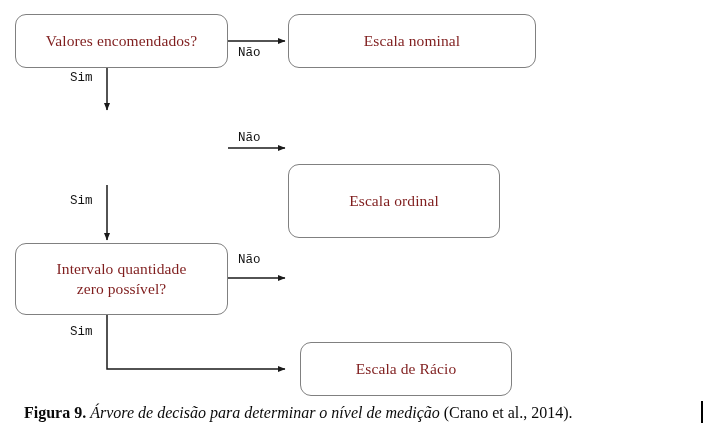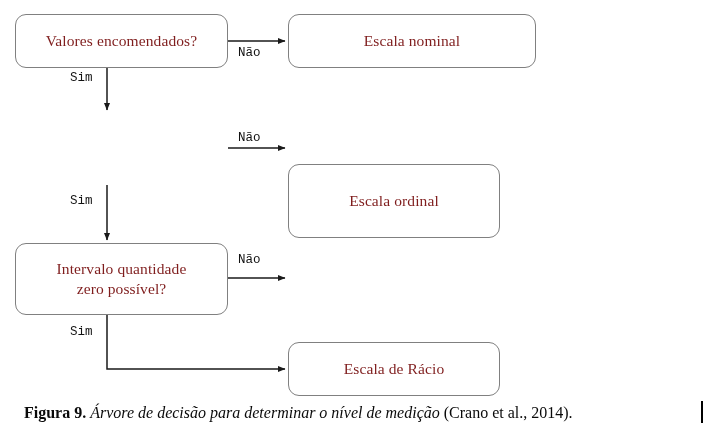--- a/index.html
+++ b/index.html
@@ -40,21 +40,21 @@
 
   
   .d1 { left: 15px;  top: 14px;  width: 213px; height: 54px; }
   .d2 { left: 15px;  top: 113px; width: 213px; height: 72px; }
   .d3 { left: 15px;  top: 243px; width: 213px; height: 72px; }
 
   
   .o1 { left: 288px; top: 14px;  width: 248px; height: 54px; }
   .o2 { left: 288px; top: 118px; width: 212px; height: 74px; margin-top: 46px; }
   .o3 { left: 288px; top: 249px; width: 212px; height: 58px; }
-  .o4 { left: 288px; top: 342px; width: 212px; height: 54px; }
+  .o4 { left: 300px; top: 342px; width: 212px; height: 54px; }
 
   
   .edge-svg {
     position: absolute;
     left: 0;
     top: 0;
     width: 709px;
     height: 439px;
     pointer-events: none;
   }

